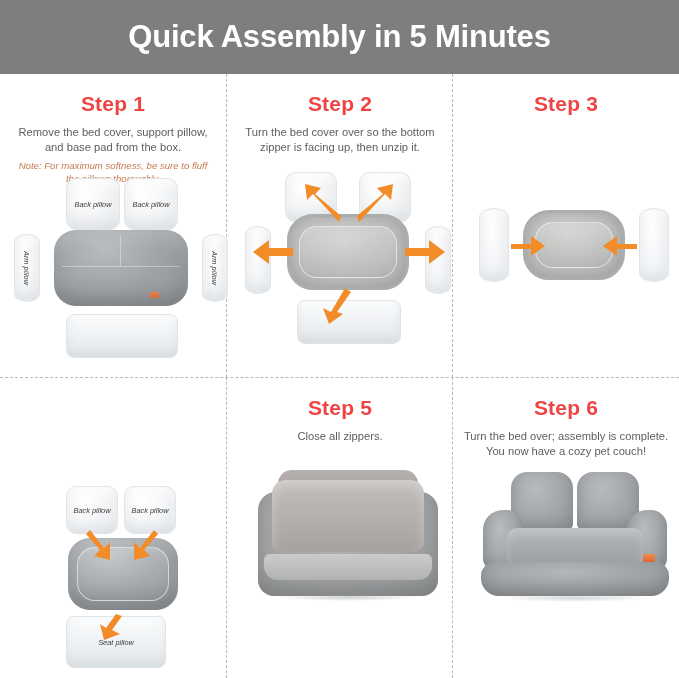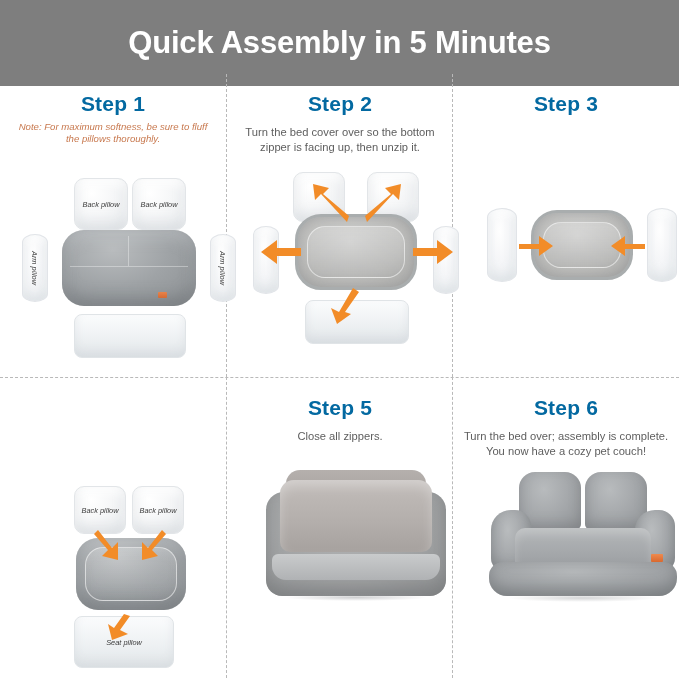--- a/index.html
+++ b/index.html
@@ -7,21 +7,21 @@
     width: 679px; height: 678px;
     background: #ffffff;
     font-family: "Liberation Sans", sans-serif;
     overflow: hidden;
   }
   #page { position: relative; width: 679px; height: 678px; background:#fff; }
 
   
   .header {
     position: absolute; left: 0; top: 0;
-    width: 679px; height: 86px;
+    width: 679px; height: 74px;
     background: #7e7e7e;
     display: flex; align-items: center; justify-content: center;
   }
   .header-title {
     color: #ffffff;
     font-size: 31px;
     font-weight: bold;
     letter-spacing: -0.2px;
     white-space: nowrap;
   }
@@ -50,21 +50,21 @@
   .c2 { left: 227px; top: 0; }
   .c3 { left: 453px; top: 0; }
   .c4 { left: 0;   top: 304px; }
   .c5 { left: 227px; top: 304px; }
   .c6 { left: 453px; top: 304px; }
 
   .step-title {
     text-align: center;
     font-size: 21px;
     font-weight: bold;
-    color: #0369a1;
+    color: #ef4444;
     margin-top: 18px;
     letter-spacing: 0.2px;
   }
   .step-desc {
     text-align: center;
     font-size: 11.2px;
     line-height: 1.35;
     color: #5e5e5e;
     margin-top: 9px;
     padding: 0 10px;
@@ -73,21 +73,21 @@
     text-align: center;
     font-size: 9.6px;
     line-height: 1.3;
     color: #c8794f;
     font-style: italic;
     margin-top: 5px;
     padding: 0 14px;
   }
 
   
-  .art { position: absolute; left: 16px; width: 226px; padding-left: 36px; }
+  .art { position: absolute; left: 8px; width: 226px; padding-left: 36px; }
 
   
   .piece { position: absolute; }
   .label {
     position: absolute; left: 0; top: 0; width: 100%; height: 100%;
     display: flex; align-items: center; justify-content: center;
     font-size: 7.4px; font-style: italic; color: #3c3c3c;
     white-space: nowrap; pointer-events: none;
   }
   .label.vert { transform: rotate(90deg); }
@@ -233,20 +233,21 @@
   <div class="grid">
 
     <div class="vdiv v1"></div>
     <div class="vdiv v2"></div>
     <div class="vdiv v3"></div>
     <div class="vdiv v4"></div>
     <div class="hdiv"></div>
 
     <div class="cell c1">
       <div class="step-title">Step 1</div>
+      <div class="step-desc">Remove the bed cover, support pillow, and base pad from the box.</div>
       <div class="step-note">Note: For maximum softness, be sure to fluff the pillows thoroughly.</div>
 
       <div class="art" style="top:104px;height:198px;">
 
         <div class="piece pillow-white square" style="left:58px;top:0px;width:54px;height:52px;">
           <span class="label">Back pillow</span>
         </div>
         <div class="piece pillow-white square" style="left:116px;top:0px;width:54px;height:52px;">
           <span class="label">Back pillow</span>
         </div>

